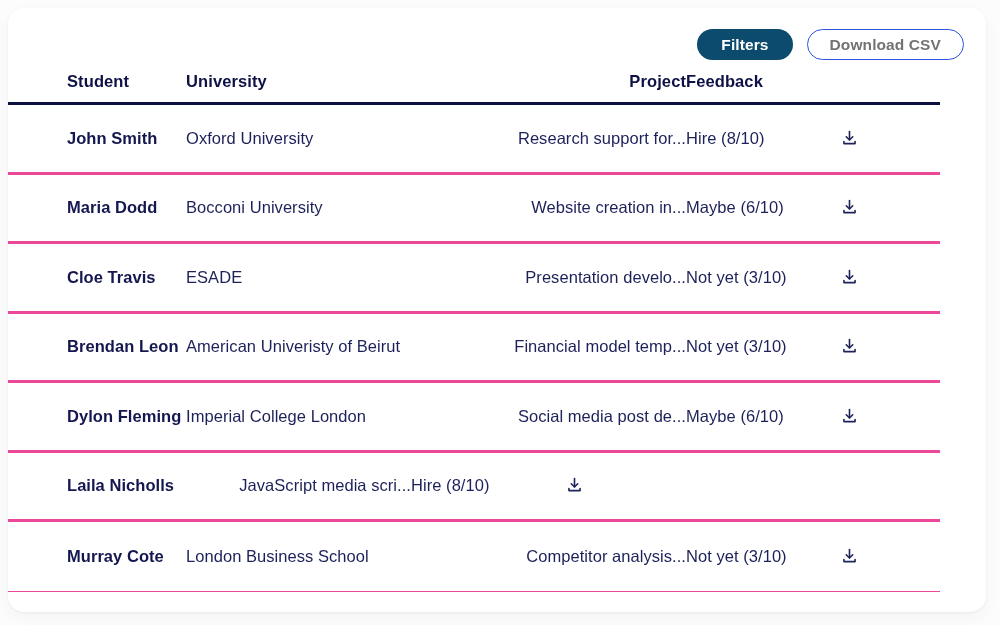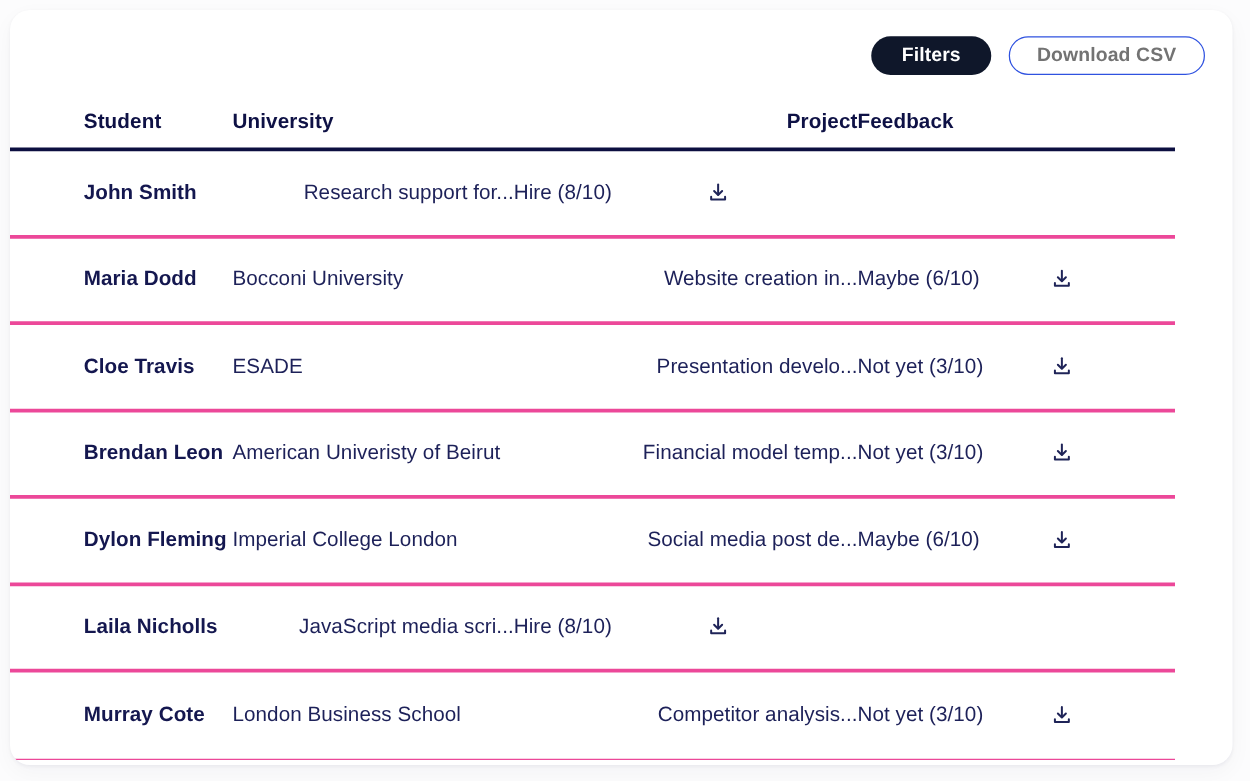--- a/index.html
+++ b/index.html
@@ -58,40 +58,40 @@
     border-radius: 999px;
     cursor: pointer;
     white-space: nowrap;
     display: inline-flex;
     align-items: center;
     justify-content: center;
     box-sizing: border-box;
   }
 
   .btn-filters {
-    background: #0f172a;
+    background: #0c4a6e;
     color: #ffffff;
     border: none;
     height: 31px;
     padding: 0 24px;
   }
 
   .btn-csv {
     background: #ffffff;
     color: #737373;
     border: 1.6px solid #2f52e0;
     height: 31px;
     padding: 0 22px;
   }
 
   
   .table {
     position: absolute;
     left: 0;
-    top: 72px;
+    top: 56px;
     width: 978px;
   }
 
   .row {
     display: flex;
     align-items: center;
     box-sizing: border-box;
   }
 
   .head-row {
@@ -177,20 +177,21 @@
         <div class="c-project th">Project</div>
         <div class="c-feedback th">Feedback</div>
         <div class="c-action th"></div>
       </div>
 
       <div class="head-rule"></div>
 
       <div id="rows-container">
   <div class="row data-row">
     <div class="c-student td-name">John Smith</div>
+    <div class="c-univ td">Oxford University</div>
     <div class="c-project td">Research support for...</div>
     <div class="c-feedback td">Hire (8/10)</div>
     <div class="c-action">
       <button class="dl-btn">
         <span>
           <svg width="17" height="17" viewBox="0 0 18 18" fill="none" xmlns="http://www.w3.org/2000/svg">
             <path d="M9 1.6 V10.2" stroke="#1f2458" stroke-width="1.7" stroke-linecap="round"></path>
             <path d="M5.6 7.2 L9 10.6 L12.4 7.2" stroke="#1f2458" stroke-width="1.7" stroke-linecap="round" stroke-linejoin="round"></path>
             <path d="M3.1 12.1 V14.4 H14.9 V12.1" stroke="#1f2458" stroke-width="1.7" stroke-linecap="round" stroke-linejoin="round"></path>
           </svg>

